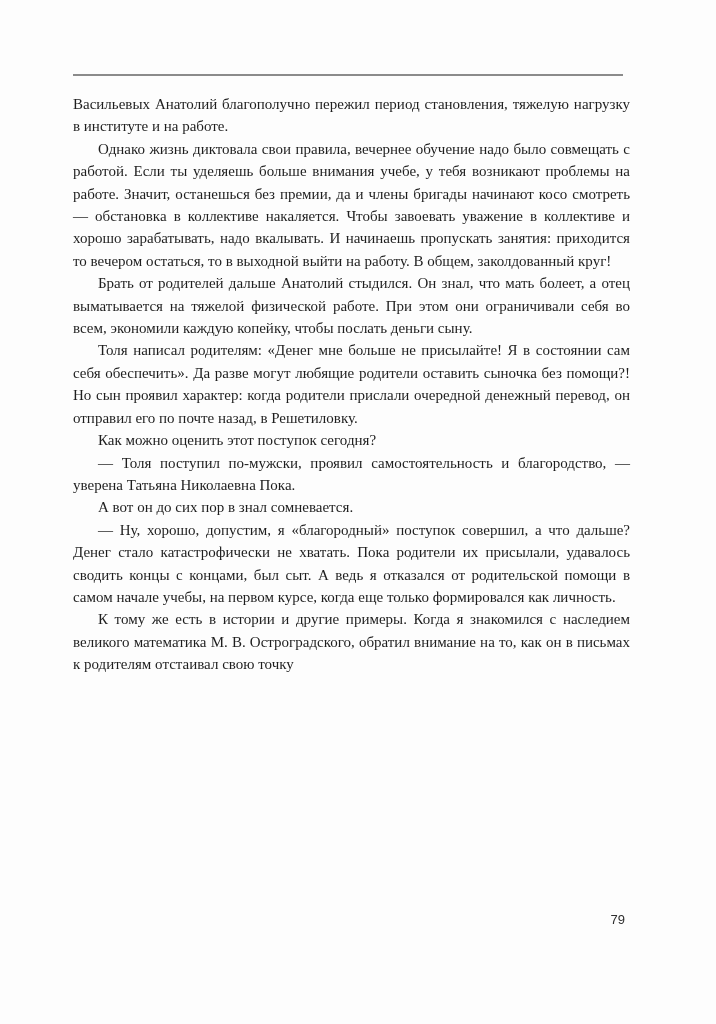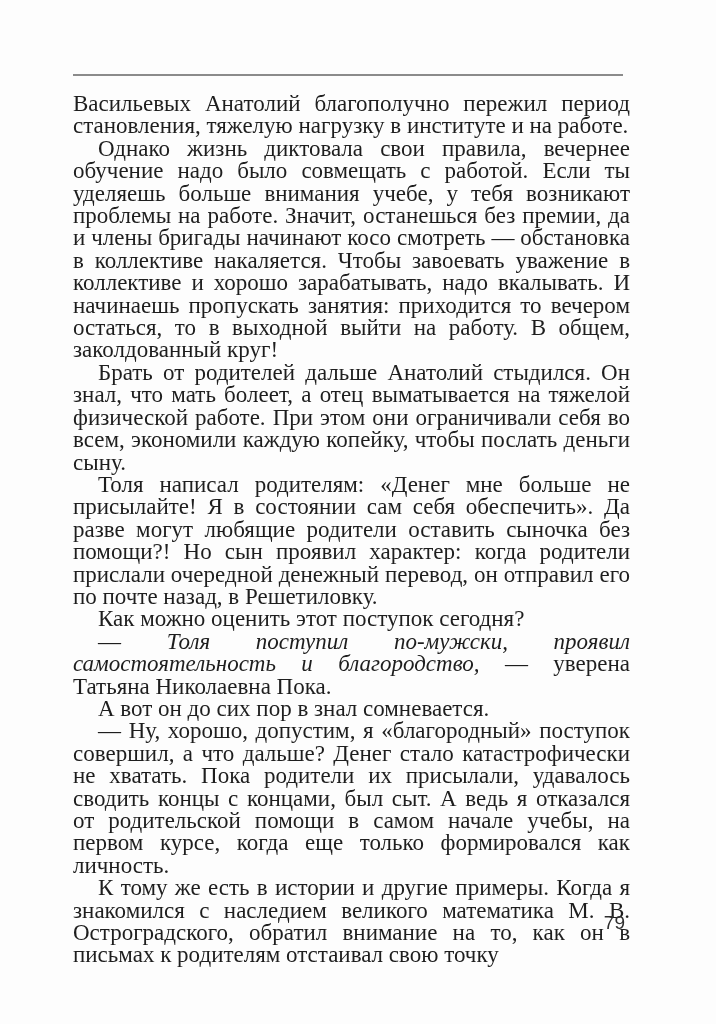--- a/index.html
+++ b/index.html
@@ -23,46 +23,45 @@
     top: 74px;
     width: 550px;
     height: 2px;
     background: #8b8b8b;
   }
   .text-block {
     position: absolute;
     left: 73px;
     top: 93px;
     width: 557px;
-    font-size: 23px;
+    font-size: 15px;
     line-height: 22.4px;
     color: #1e1e1e;
     text-align: justify;
     hyphens: auto;
     -webkit-hyphens: auto;
   }
   .para {
     margin: 0;
     padding: 0;
     text-indent: 25px;
   }
   .para.no-indent {
     text-indent: 0;
   }
   .italic {
-    font-style: italic;
   }
   .folio {
     position: absolute;
     left: 73px;
     top: 912px;
     width: 552px;
     text-align: right;
     font-family: "Liberation Sans", sans-serif;
-    font-size: 19px;
+    font-size: 13px;
     color: #2e2e2e;
   }
 </style>
 </head>
 <body>
 
 <div class="page">
 
   <div class="top-rule"></div>
 

